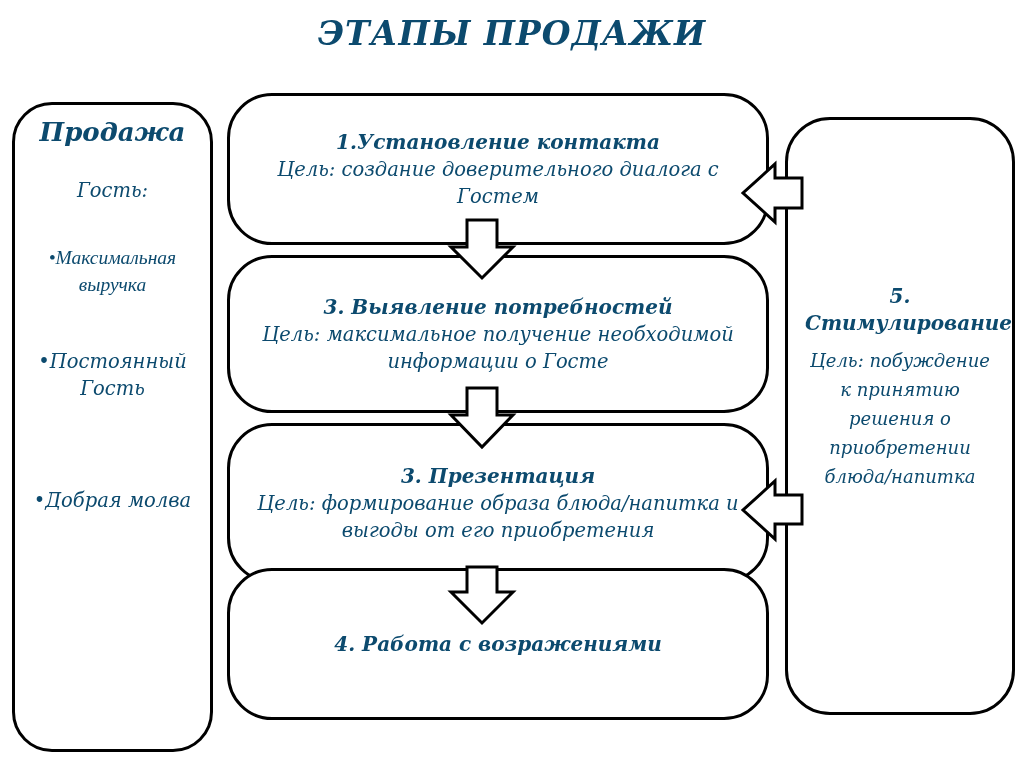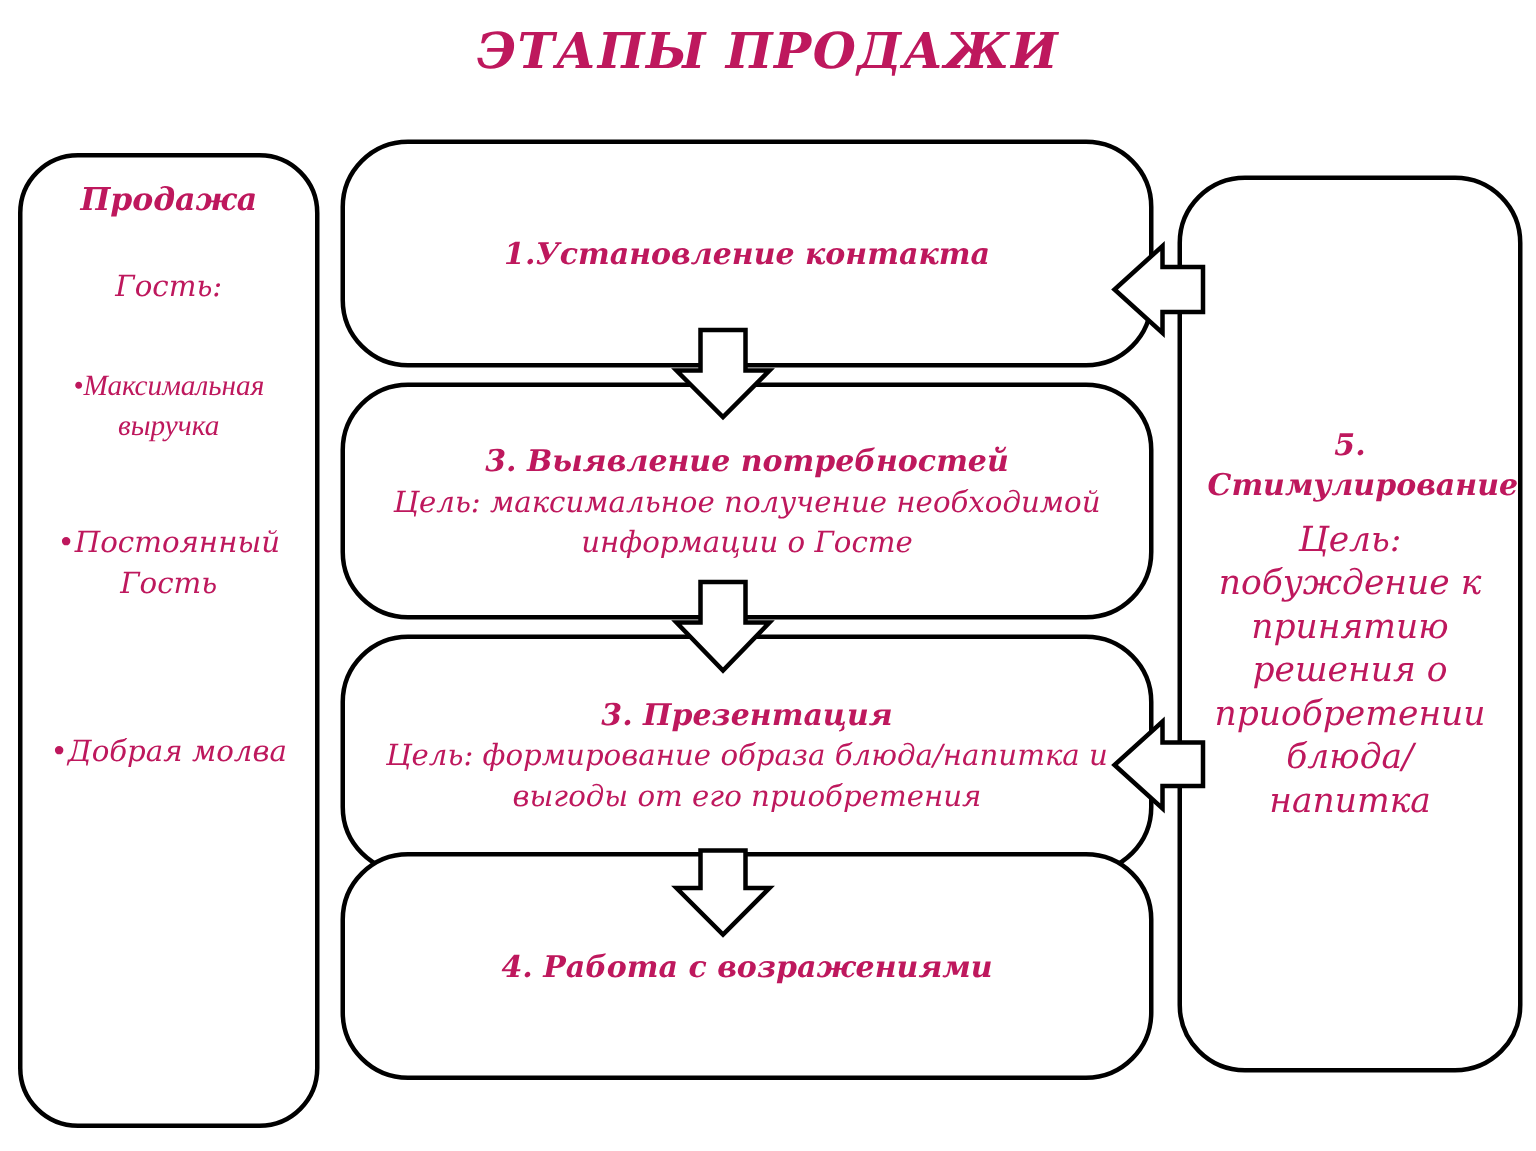--- a/index.html
+++ b/index.html
@@ -7,21 +7,21 @@
     padding: 0;
     background: #ffffff;
   }
   #canvas {
     position: relative;
     width: 1024px;
     height: 767px;
     background: #ffffff;
     overflow: hidden;
     font-family: "DejaVu Serif", "Liberation Serif", serif;
-    color: #be185d;
+    color: #0c4a6e;
   }
   .page-title {
     position: absolute;
     top: 14px;
     left: 0;
     width: 1024px;
     text-align: center;
     font-size: 33px;
     font-weight: bold;
     font-style: italic;
@@ -66,21 +66,21 @@
     width: 201px;
     height: 650px;
     border-radius: 40px;
     text-align: center;
     padding: 14px 10px 0 10px;
     font-style: italic;
     font-size: 19.5px;
     line-height: 27px;
   }
   .left-heading {
-    font-size: 21px;
+    font-size: 26px;
     font-weight: bold;
     line-height: 27px;
   }
   .left-subheading { margin-top: 31px; }
   .goal-item-1 { margin-top: 40px; font-family: Liberation Serif, serif; }
   .goal-item-2 { margin-top: 50px; }
   .goal-item-3 { margin-top: 85px; }
   #right-panel {
     left: 785px;
     top: 117px;
@@ -92,21 +92,21 @@
     font-style: italic;
   }
   .right-number, .right-heading {
     font-size: 20px;
     font-weight: bold;
     font-style: italic;
     line-height: 27px;
   }
   .right-body {
     margin-top: 9px;
-    font-size: 23px;
+    font-size: 18px;
     font-style: italic;
     line-height: 29px;
   }
   .arrows {
     position: absolute;
     left: 0;
     top: 0;
     z-index: 3;
     pointer-events: none;
   }
@@ -127,20 +127,21 @@
   <div class="box" id="left-panel">
     <div class="left-heading">Продажа</div>
     <div class="left-subheading">Гость:</div>
     <div class="goal-item-1">•Максимальная выручка</div>
     <div class="goal-item-2">•Постоянный Гость</div>
     <div class="goal-item-3">•Добрая молва</div>
   </div>
 
   <div class="box stage-box" id="stage1">
     <div class="stage-heading">1.Установление контакта</div>
+    <div class="stage-body">Цель: создание доверительного диалога с Гостем</div>
   </div>
 
   <div class="box stage-box" id="stage2">
     <div class="stage-heading">3. Выявление потребностей</div>
     <div class="stage-body">Цель: максимальное получение необходимой информации о Госте</div>
   </div>
 
   <div class="box stage-box" id="stage3">
     <div class="stage-heading">3. Презентация</div>
     <div class="stage-body">Цель: формирование образа блюда/напитка и выгоды от его приобретения</div>

